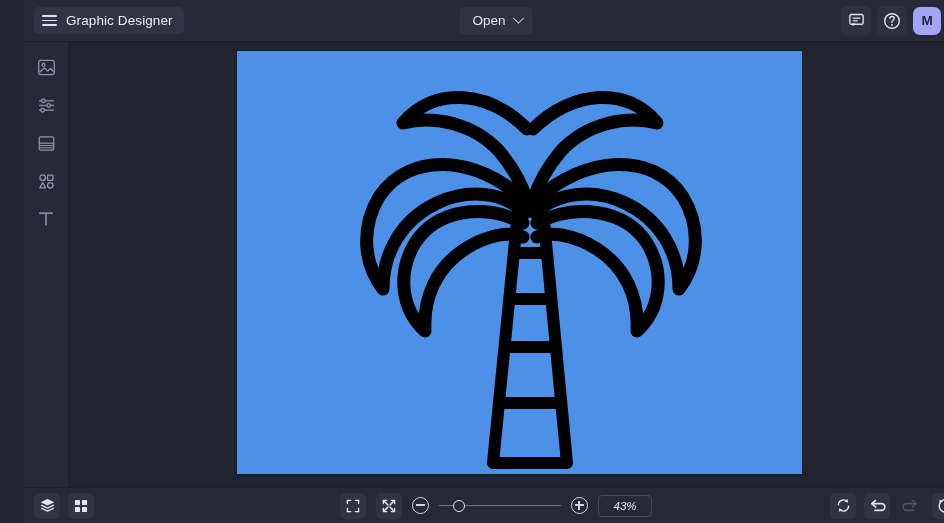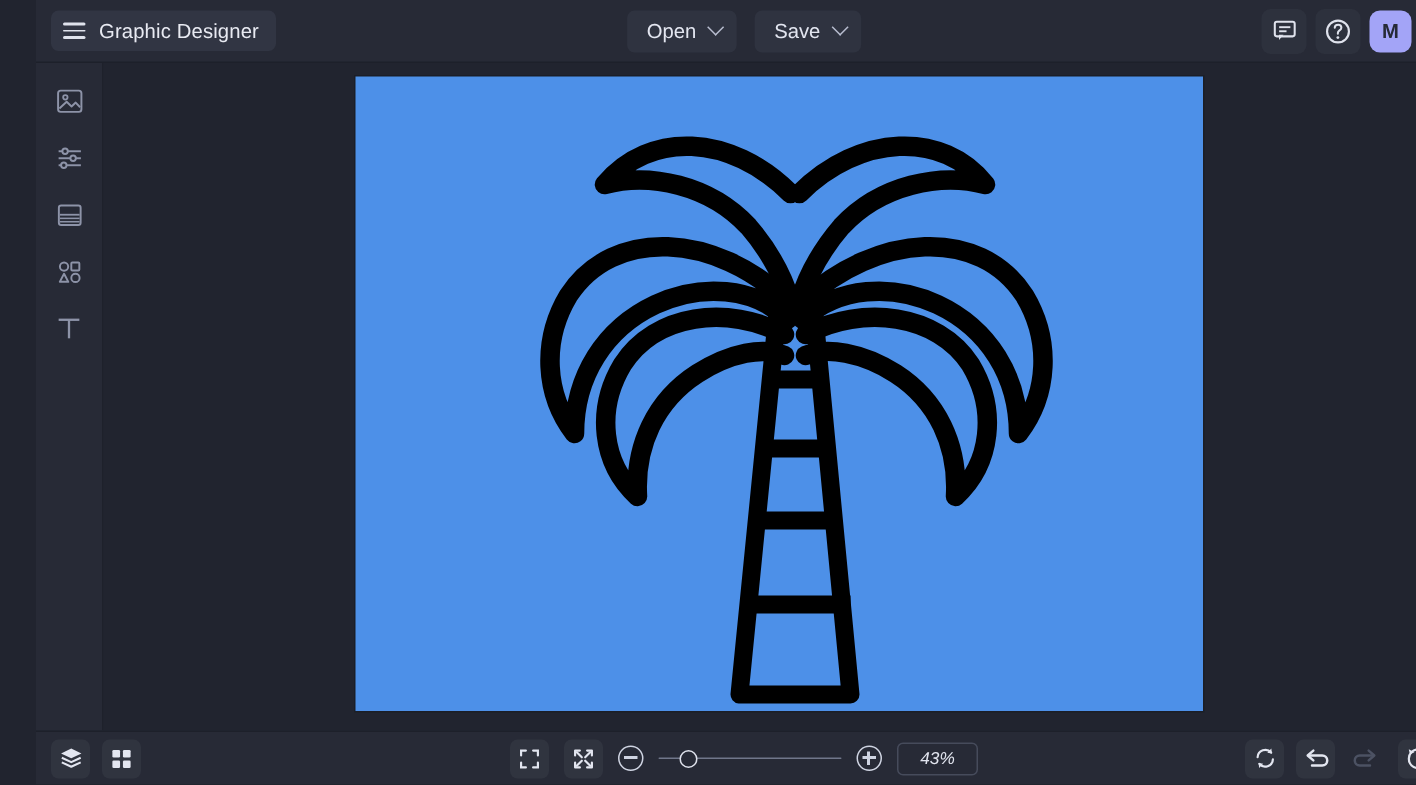--- a/index.html
+++ b/index.html
@@ -244,24 +244,20 @@
           <i></i>
       </span>
       <span class="label">Graphic Designer</span>
     </div>
 
     <div class="topbar-center">
       <button class="menu-btn">
         <span>Open</span>
         <span class="caret"></span>
       </button>
-      <button class="menu-btn">
-        <span>Save</span>
-        <span class="caret"></span>
-      </button>
     </div>
 
     <div class="topbar-right">
       <div class="icon-btn">
         <svg width="17" height="17" viewBox="0 0 20 20">
           <rect x="2.2" y="3" width="15.6" height="11.4" rx="1.6" fill="none" stroke="#dfe2ec" stroke-width="1.6"></rect>
           <path d="M5.5 17.2 L5.5 13.2 L9 13.2 Z" fill="#dfe2ec"></path>
           <line x1="5.6" y1="7.2" x2="14.4" y2="7.2" stroke="#dfe2ec" stroke-width="1.5"></line>
           <line x1="5.6" y1="10.4" x2="11.4" y2="10.4" stroke="#dfe2ec" stroke-width="1.5"></line>
         </svg>

